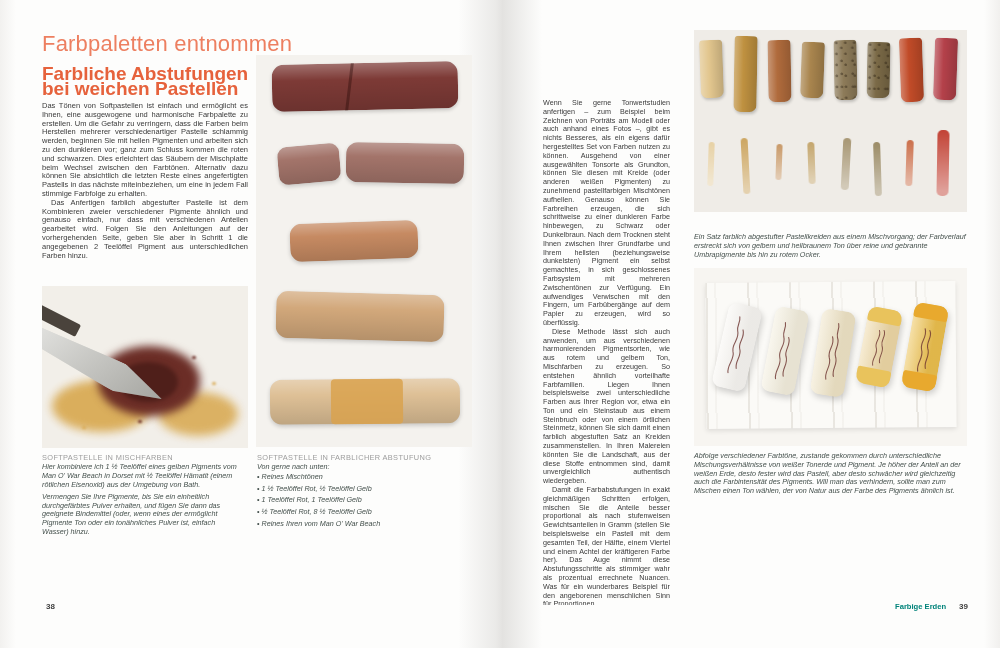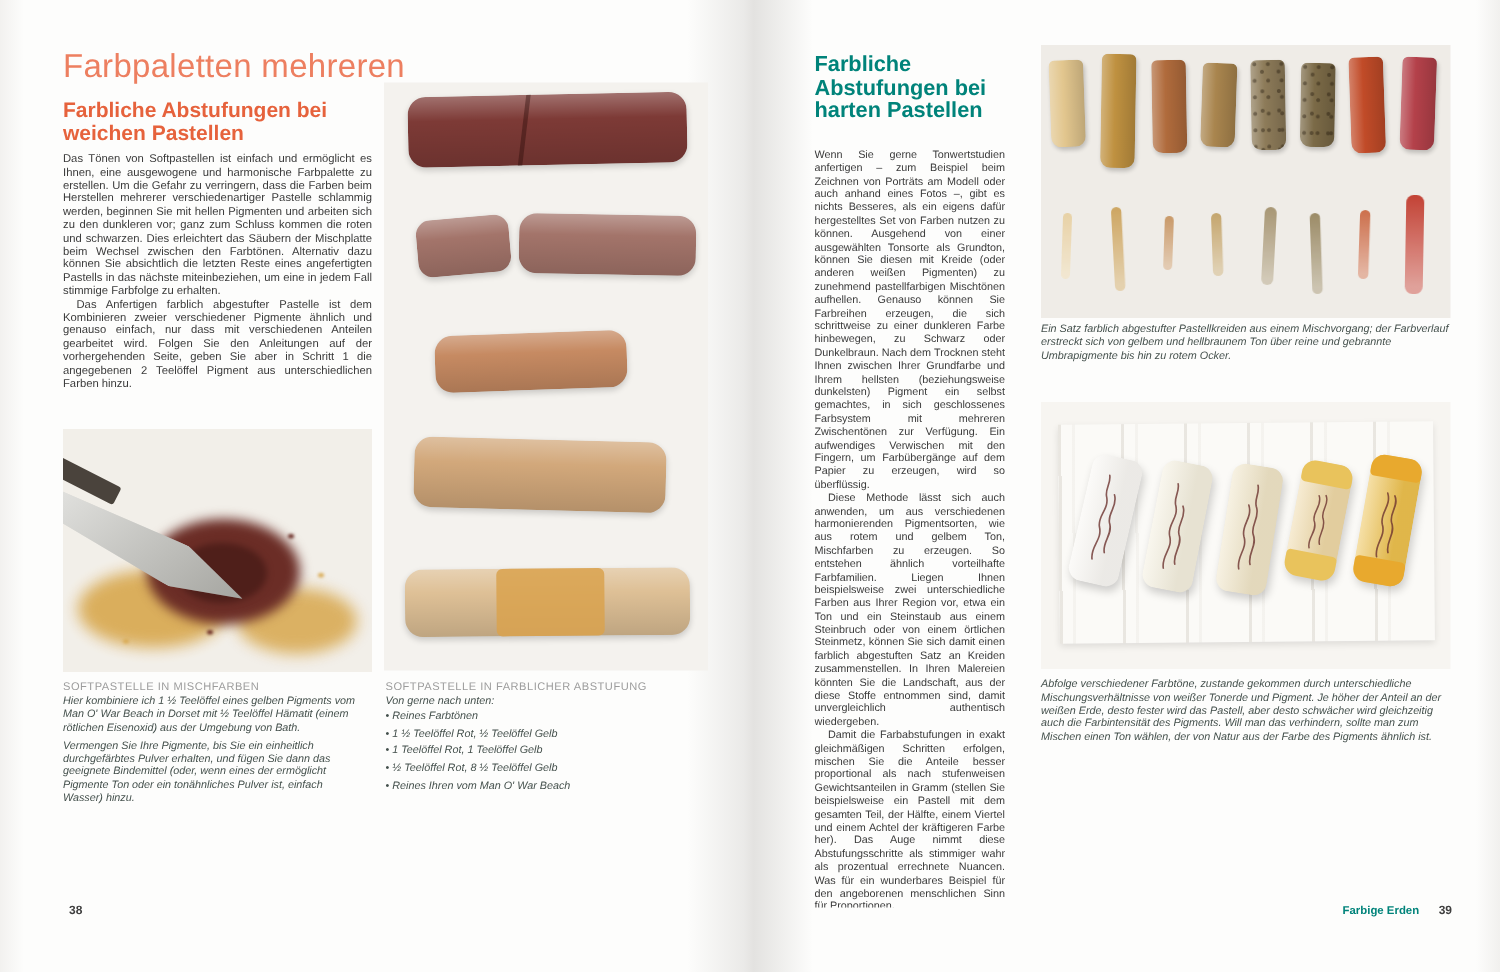--- a/index.html
+++ b/index.html
@@ -9,21 +9,21 @@
     font-family:"Liberation Sans", sans-serif;
     -webkit-font-smoothing:antialiased;
   }
   .spread{position:relative;width:1000px;height:648px;overflow:hidden;
     background:linear-gradient(to right,#f2f1ef 0,#fdfdfc 16px,#fdfdfc 984px,#f1f0ee 1000px);}
   .gutter{position:absolute;left:458px;top:0;width:84px;height:100%;pointer-events:none;
     background:linear-gradient(to right,rgba(110,105,98,0) 0%,rgba(110,105,98,.13) 45%,rgba(110,105,98,.18) 53%,rgba(110,105,98,0) 100%);}
 
   
   .title{position:absolute;left:42px;top:31px;margin:0;font-size:22px;font-weight:400;letter-spacing:.2px;}
-  .h-left{position:absolute;left:42px;top:66px;width:222px;margin:0;font-size:14px;line-height:15px;font-weight:700;}
+  .h-left{position:absolute;left:42px;top:66px;width:222px;margin:0;font-size:19px;line-height:15px;font-weight:700;}
   .body-left{position:absolute;left:42px;top:102px;width:206px;font-size:7.5px;line-height:8.8px;
     text-align:justify;color:#3a3a3a;}
   .body-left p,.body-right p{margin:0;}
   .body-left p + p,.body-right p + p{text-indent:9px;}
 
   .cap-label{position:absolute;font-size:7.4px;font-weight:400;letter-spacing:.35px;}
   .cap-a-label{left:42px;top:453px;}
   .cap-b-label{left:257px;top:453px;text-align:right;}
   .cap-text{position:absolute;font-size:7.2px;line-height:8.8px;font-style:italic;}
   .cap-a{left:42px;top:463px;width:198px;}
@@ -37,21 +37,21 @@
   .pagenum{font-size:8px;font-weight:700;color:#3f3f3f;}
   .pagenum-left{position:absolute;left:46px;top:602px;}
   .footer-right{position:absolute;left:830px;top:602px;width:138px;display:flex;gap:13px;
     justify-content:flex-end;align-items:baseline;}
   .footer-label{font-size:7.6px;font-weight:600;text-align:center;}
 
   
   .h-right{position:absolute;left:543px;top:36px;width:138px;margin:0;font-size:14.5px;line-height:15.5px;font-weight:700;}
   .body-right{position:absolute;left:543px;top:99px;width:127px;height:506px;overflow:hidden;
     font-size:7.2px;line-height:8.8px;text-align:justify;color:#3a3a3a;}
-  .cap-c1{left:694px;top:215px;width:276px;font-style:italic;}
+  .cap-c1{left:694px;top:233px;width:276px;font-style:italic;}
   .cap-c2{left:694px;top:452px;width:276px;}
 
   
   .photo-a{position:absolute;left:42px;top:286px;width:206px;height:162px;margin:0;overflow:hidden;}
   .pile{position:absolute;border-radius:50%;}
   .yellow1{left:10px;top:94px;width:100px;height:52px;filter:blur(5px);opacity:.95;}
   .yellow2{left:116px;top:106px;width:80px;height:44px;filter:blur(5px);opacity:.9;}
   .maroon{left:56px;top:60px;width:102px;height:70px;filter:blur(4px);}
   .maroon-core{left:76px;top:76px;width:60px;height:40px;filter:blur(2px);}
   .spk{position:absolute;width:4px;height:3px;border-radius:50%;filter:blur(1px);}
@@ -118,21 +118,21 @@
   .band-b{position:absolute;left:0;bottom:0;width:100%;height:17px;border-radius:3px 3px 9px 9px;}
   .hand{position:absolute;left:0;top:0;width:100%;height:100%;opacity:.8;}
   .hand path{stroke:currentColor;stroke-width:1.1;fill:none;stroke-linecap:round;}
 </style>
 </head>
 <body>
 
 <div class="spread">
   <div class="gutter"></div>
 
-  <h1 class="title" style="color: rgb(237, 127, 96);">Farbpaletten mehreren</h1>
+  <h1 class="title" style="color: rgb(237, 127, 96);">Farbpaletten entnommen</h1>
 
   <h2 class="h-left" style="color: rgb(230, 98, 60);">Farbliche Abstufungen bei weichen Pastellen</h2>
 
   <div class="body-left">
     <p>Das Tönen von Softpastellen ist einfach und ermöglicht es Ihnen, eine ausgewogene und harmonische Farbpalette zu erstellen. Um die Gefahr zu verringern, dass die Farben beim Herstellen mehrerer verschiedenartiger Pastelle schlammig werden, beginnen Sie mit hellen Pigmenten und arbeiten sich zu den dunkleren vor; ganz zum Schluss kommen die roten und schwarzen. Dies erleichtert das Säubern der Mischplatte beim Wechsel zwischen den Farbtönen. Alternativ dazu können Sie absichtlich die letzten Reste eines angefertigten Pastells in das nächste miteinbeziehen, um eine in jedem Fall stimmige Farbfolge zu erhalten.</p>
     <p>Das Anfertigen farblich abgestufter Pastelle ist dem Kombinieren zweier verschiedener Pigmente ähnlich und genauso einfach, nur dass mit verschiedenen Anteilen gearbeitet wird. Folgen Sie den Anleitungen auf der vorhergehenden Seite, geben Sie aber in Schritt 1 die angegebenen 2 Teelöffel Pigment aus unterschiedlichen Farben hinzu.</p>
   </div>
 
   <figure class="photo-a" style="background-color: rgb(242, 239, 233);">
     <div class="pile yellow1" style="background-color: rgb(217, 171, 85);"></div>
@@ -165,29 +165,28 @@
     <div class="stick sb4" style="background-color: rgb(210, 168, 123);"></div>
     <div class="stick sb5" style="background-color: rgb(222, 192, 150);">
       <div class="patch" style="background-color: rgb(217, 162, 78);"></div>
     </div>
   </figure>
 
   <div class="cap-label cap-b-label" style="color: rgb(156, 156, 156);">SOFTPASTELLE IN FARBLICHER ABSTUFUNG</div>
   <div class="cap-text cap-b" style="color: rgb(68, 80, 76);">
     <p class="intro">Von gerne nach unten:</p>
     <ul>
-      <li>Reines Farbtönen</li>
+      <li>Reines Mischtönen</li>
       <li>1 ½ Teelöffel Rot, ½ Teelöffel Gelb</li>
       <li>1 Teelöffel Rot, 1 Teelöffel Gelb</li>
       <li>½ Teelöffel Rot, 8 ½ Teelöffel Gelb</li>
       <li>Reines Ihren vom Man O' War Beach</li>
     </ul>
   </div>
 
-  <h2 class="h-right" style="color: rgb(0, 131, 122);">Farbliche Abstufungen bei harten Pastellen</h2>
 
   <div class="body-right">
     <p>Wenn Sie gerne Tonwertstudien anfertigen – zum Beispiel beim Zeichnen von Porträts am Modell oder auch anhand eines Fotos –, gibt es nichts Besseres, als ein eigens dafür hergestelltes Set von Farben nutzen zu können. Ausgehend von einer ausgewählten Tonsorte als Grundton, können Sie diesen mit Kreide (oder anderen weißen Pigmenten) zu zunehmend pastellfarbigen Mischtönen aufhellen. Genauso können Sie Farbreihen erzeugen, die sich schrittweise zu einer dunkleren Farbe hinbewegen, zu Schwarz oder Dunkelbraun. Nach dem Trocknen steht Ihnen zwischen Ihrer Grundfarbe und Ihrem hellsten (beziehungsweise dunkelsten) Pigment ein selbst gemachtes, in sich geschlossenes Farbsystem mit mehreren Zwischentönen zur Verfügung. Ein aufwendiges Verwischen mit den Fingern, um Farbübergänge auf dem Papier zu erzeugen, wird so überflüssig.</p>
     <p>Diese Methode lässt sich auch anwenden, um aus verschiedenen harmonierenden Pigmentsorten, wie aus rotem und gelbem Ton, Mischfarben zu erzeugen. So entstehen ähnlich vorteilhafte Farbfamilien. Liegen Ihnen beispielsweise zwei unterschiedliche Farben aus Ihrer Region vor, etwa ein Ton und ein Steinstaub aus einem Steinbruch oder von einem örtlichen Steinmetz, können Sie sich damit einen farblich abgestuften Satz an Kreiden zusammenstellen. In Ihren Malereien könnten Sie die Landschaft, aus der diese Stoffe entnommen sind, damit unvergleichlich authentisch wiedergeben.</p>
     <p>Damit die Farbabstufungen in exakt gleichmäßigen Schritten erfolgen, mischen Sie die Anteile besser proportional als nach stufenweisen Gewichtsanteilen in Gramm (stellen Sie beispielsweise ein Pastell mit dem gesamten Teil, der Hälfte, einem Viertel und einem Achtel der kräftigeren Farbe her). Das Auge nimmt diese Abstufungsschritte als stimmiger wahr als prozentual errechnete Nuancen. Was für ein wunderbares Beispiel für den angeborenen menschlichen Sinn für Proportionen.</p>
   </div>
 
   <figure class="photo-c" style="background-color: rgb(239, 236, 231);">
     <div class="hstick hs1" style="background-color: rgb(226, 198, 142);"></div>
     <div class="hstick hs2" style="background-color: rgb(191, 145, 64);"></div>

